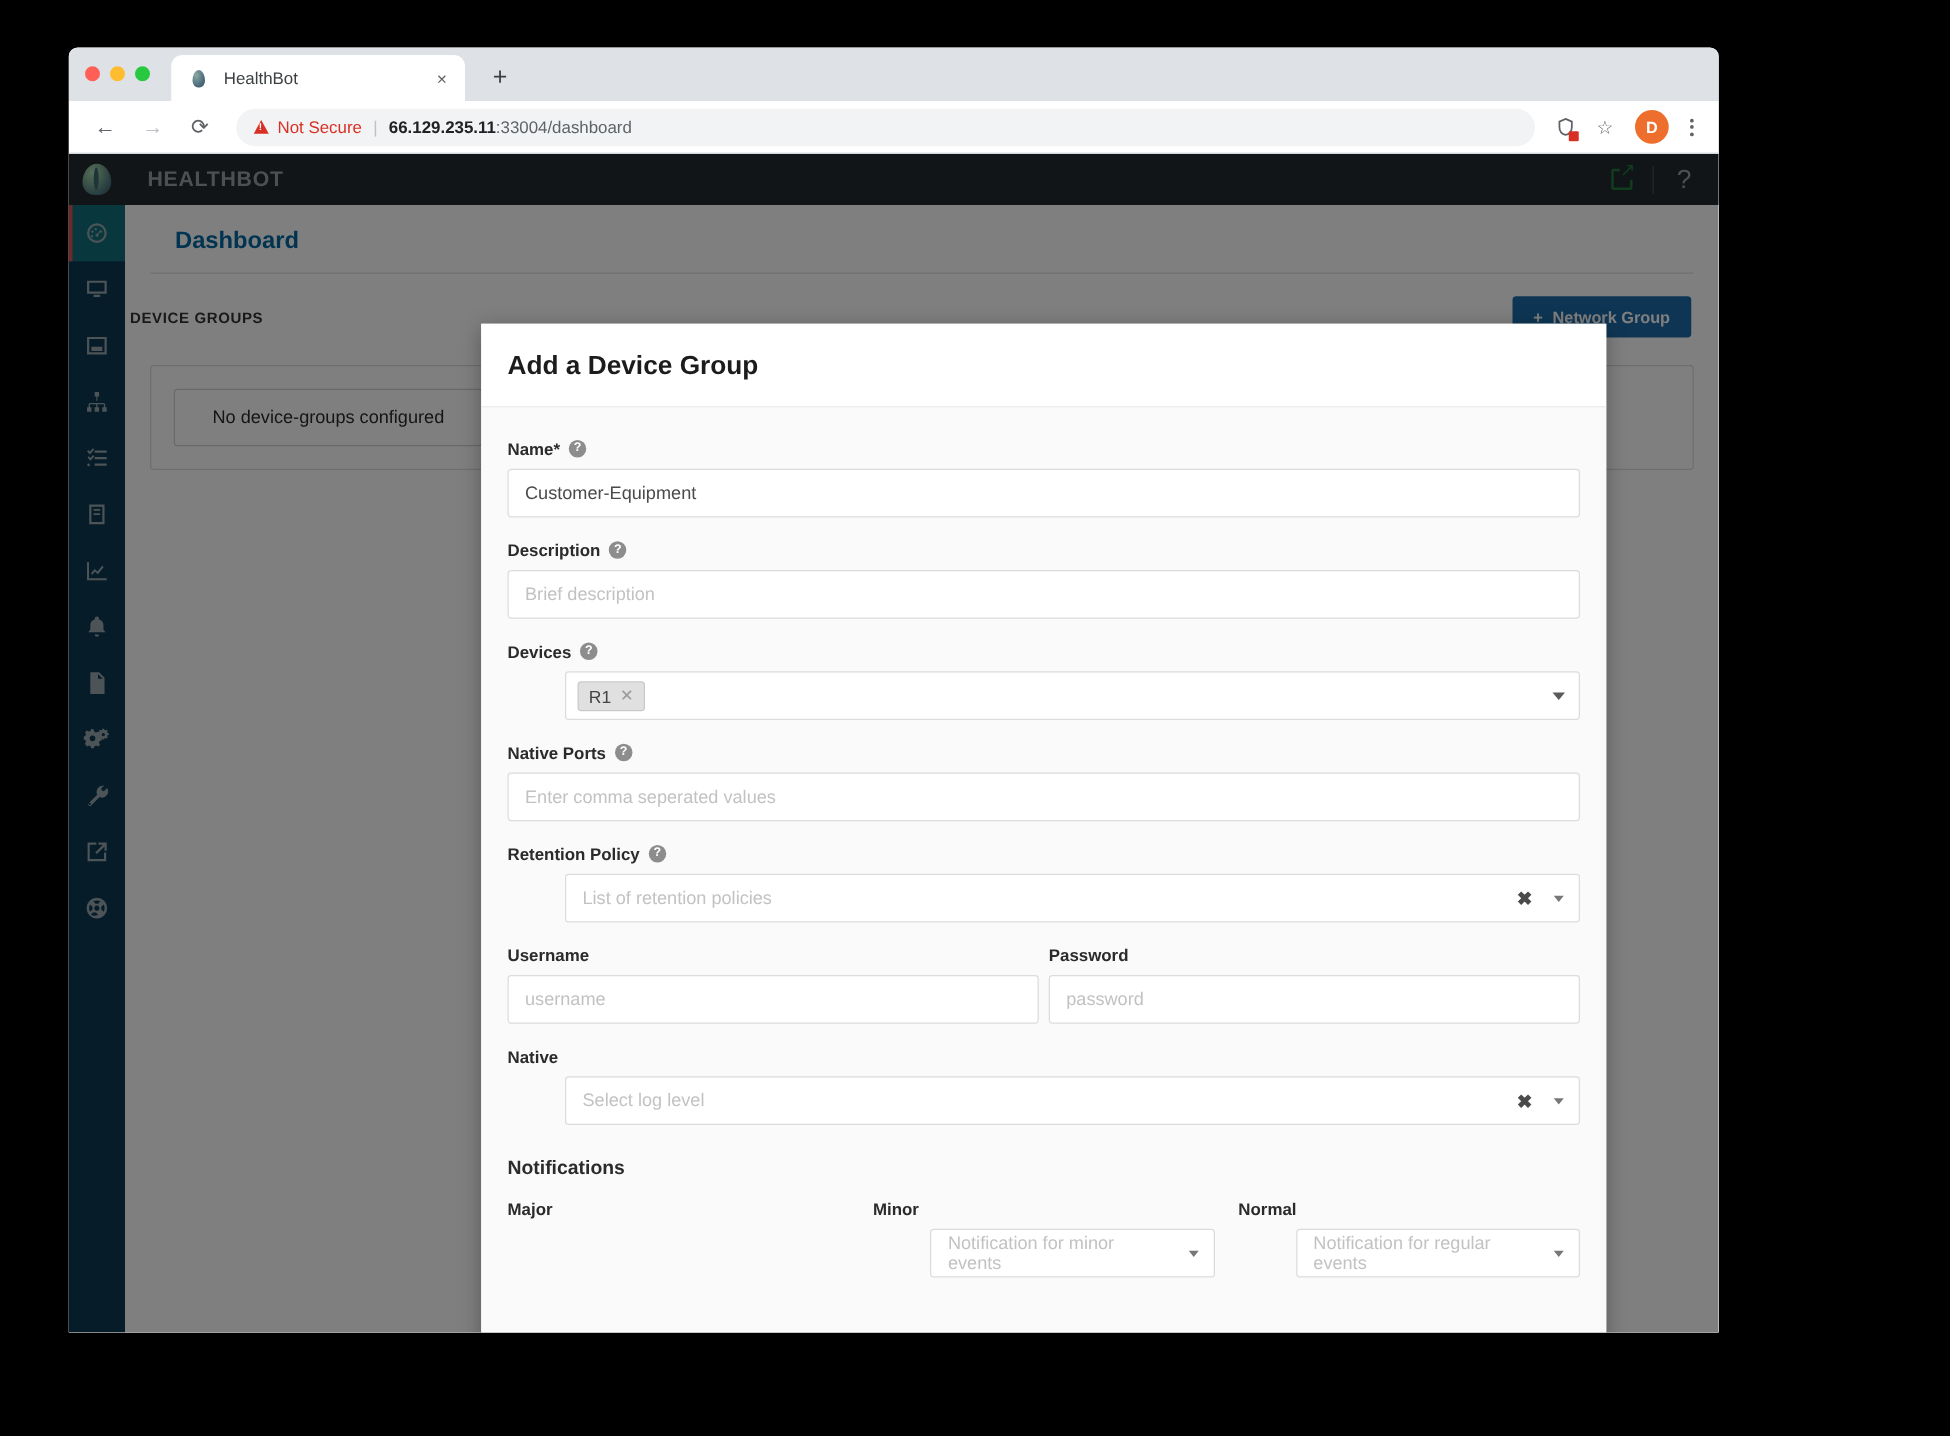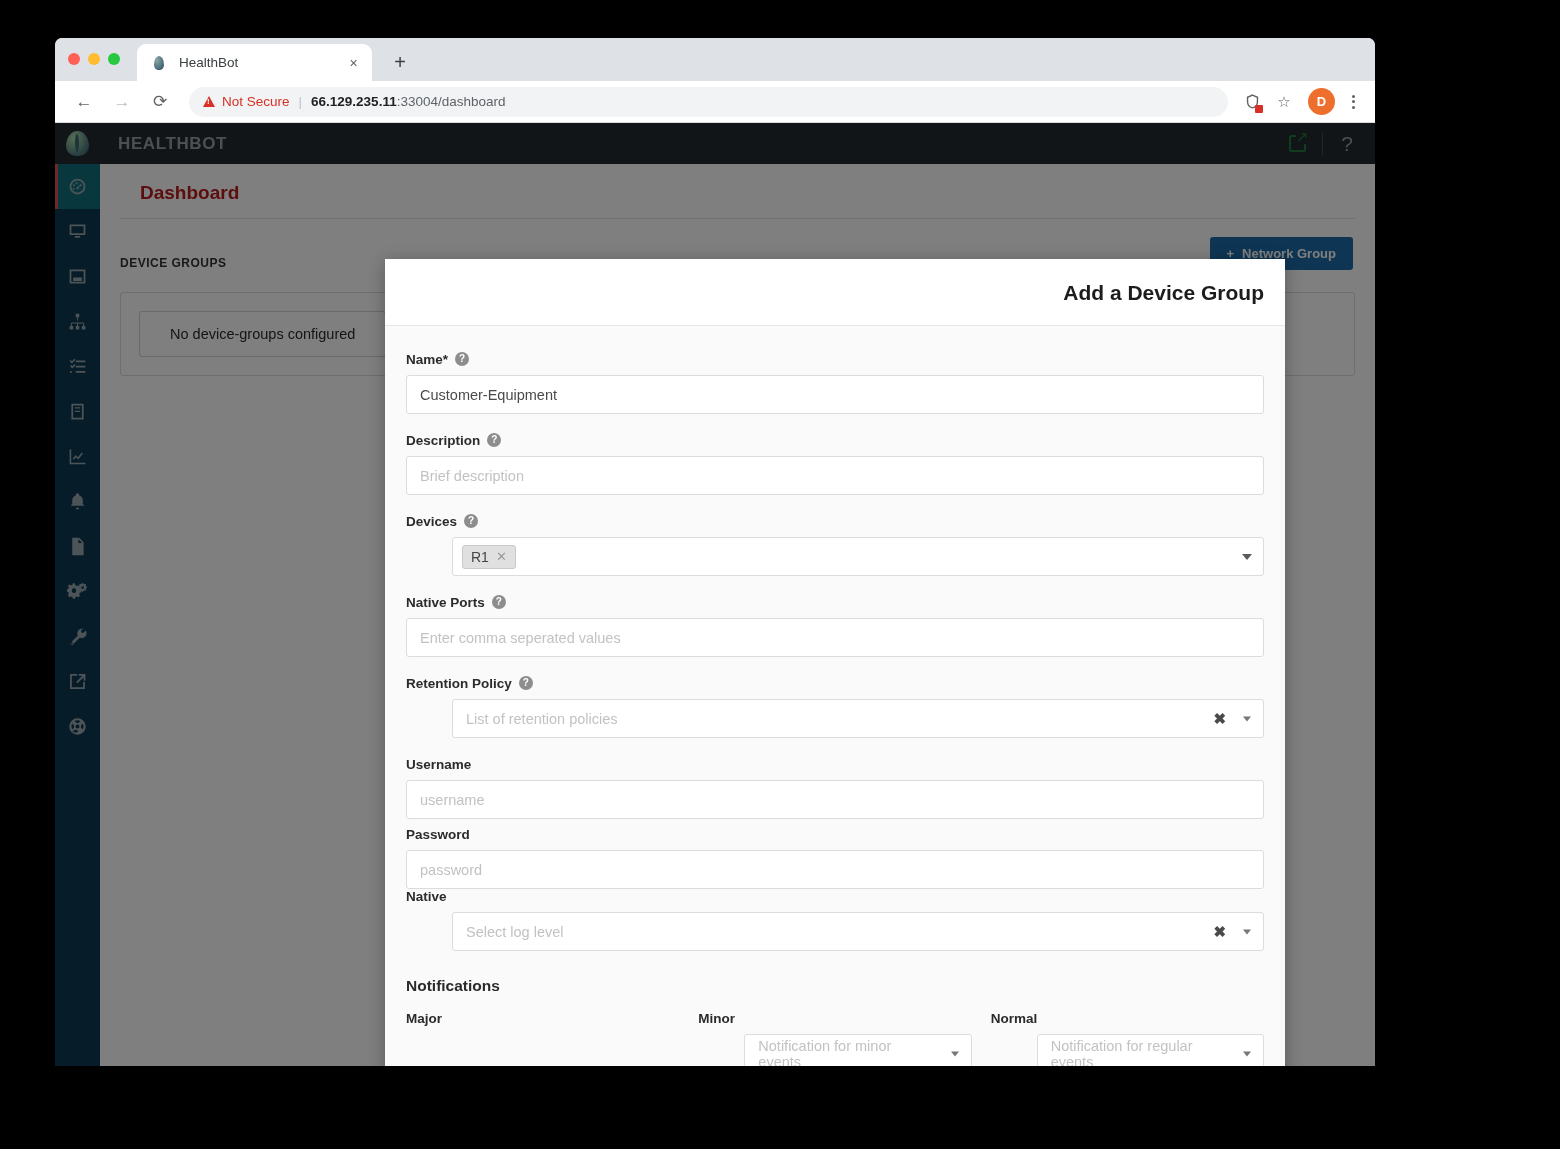--- a/index.html
+++ b/index.html
@@ -230,28 +230,28 @@
   }
   .side-item svg { width: 21px; height: 21px; fill: #9aa8ae; }
 
   
   .content {
     position: absolute; left: 45px; top: 41px; right: 0; bottom: 0;
     background: #ffffff;
     overflow: hidden;
   }
   .page-title {
-    font-size: 19px; font-weight: bold; color: #b91c1c;
+    font-size: 19px; font-weight: bold; color: #0369a1;
     padding: 18px 0 14px 20px;
     border-bottom: 1px solid #e2e2e2;
     margin: 0 20px;
   }
   .section-bar {
-    display: flex; align-items: flex-end;
-    padding: 18px 22px 0 20px;
+    display: flex; align-items: center;
+    padding: 18px 22px 0 4px;
   }
   .section-label {
     font-size: 12px; font-weight: bold; letter-spacing: 0.5px;
     color: #333;
   }
   .network-group-btn {
     margin-left: auto;
     background: #1c6ca8;
     color: #fff;
     font-size: 13px; font-weight: bold;
@@ -290,21 +290,20 @@
     width: 900px; height: 924px;
     background: #fafafa;
     z-index: 50;
     display: flex; flex-direction: column;
     box-shadow: 0 3px 16px rgba(0,0,0,0.3);
   }
   .modal-header {
     background: #ffffff;
     padding: 22px 21px 20px 21px;
     border-bottom: 1px solid #e6e6e6;
-    text-align: right;
   }
   .modal-title {
     font-size: 21px; font-weight: bold; color: #1c1c1c;
     margin: 0;
   }
   .modal-body {
     flex: 1;
     padding: 26px 21px 12px 21px;
     overflow: hidden;
     background: #fafafa;
@@ -372,21 +371,21 @@
   }
   .clear-x {
     position: absolute; right: 38px; top: 50%;
     transform: translateY(-50%);
     color: #4a4a4a; font-size: 15px; font-weight: bold;
     cursor: pointer;
   }
 
   .two-col {
     display: flex; gap: 8px;
-    flex-direction: column;
+    margin-bottom: 19px;
   }
   .two-col > div { flex: 1; }
 
   .three-col {
     display: flex; gap: 19px;
     margin-bottom: 19px;
   }
   .three-col > div { flex: 1; }
 
   .section-title {

